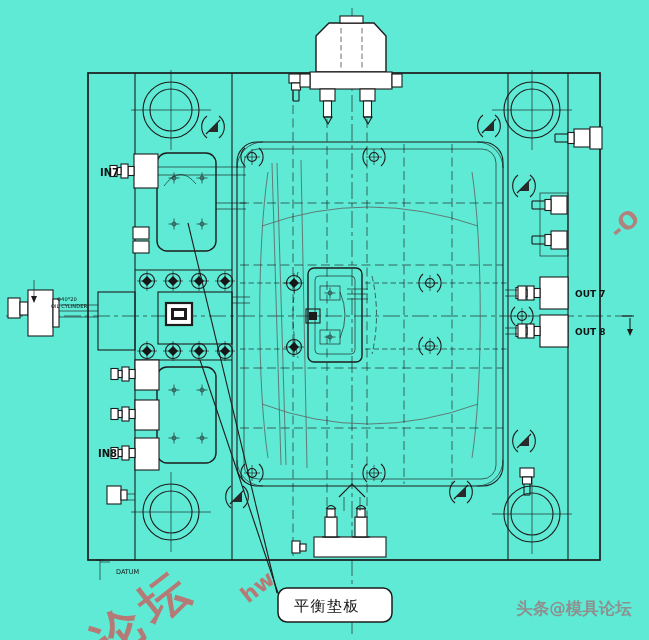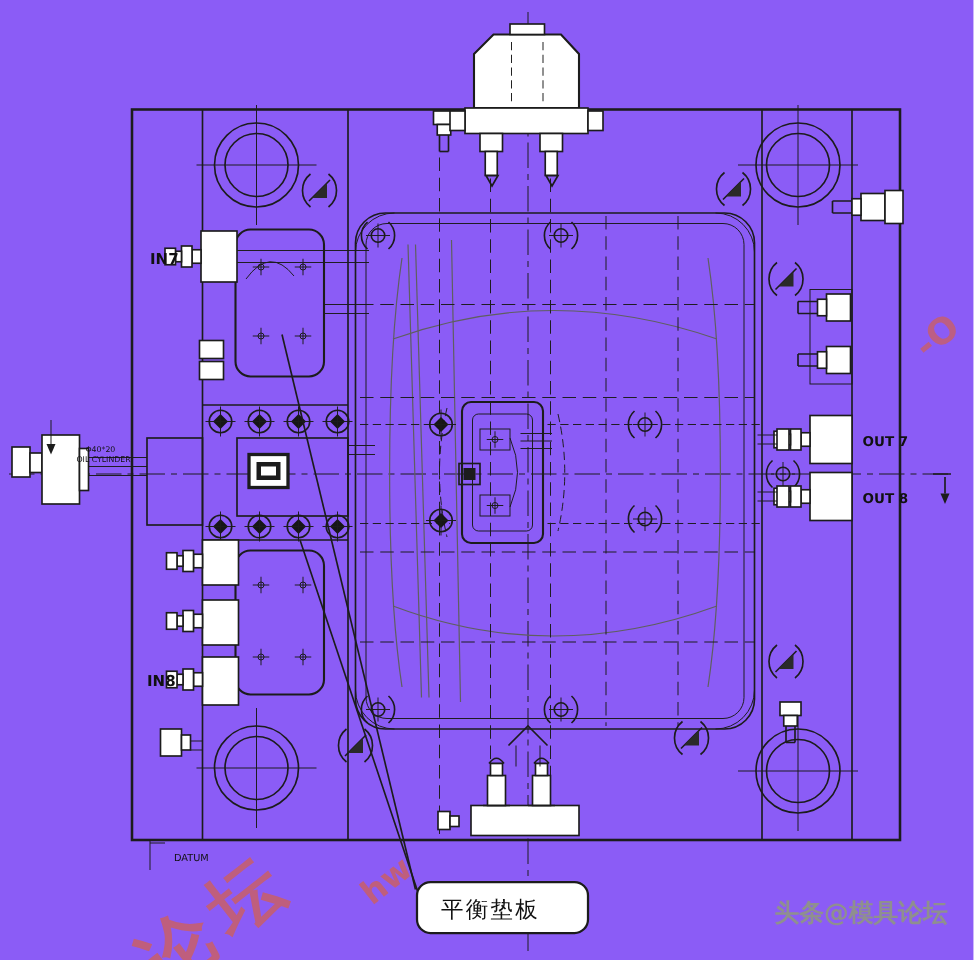--- a/index.html
+++ b/index.html
@@ -1,16 +1,16 @@
 <!DOCTYPE html>
 <html><head>
 <meta charset="utf-8">
 <style>
   html,body{margin:0;padding:0;background:#ffffff;}
-  #stage{position:relative;width:649px;height:640px;background:#8b5cf6;overflow:hidden;
+  #stage{position:relative;width:649px;height:640px;background:#5eead4;overflow:hidden;
          font-family:"DejaVu Sans","Liberation Sans",sans-serif;}
   svg{position:absolute;left:0;top:0;}
   .ln {stroke:#1c1c1c;fill:none;stroke-width:1.1;}
   .ln2{stroke:#1c1c1c;fill:none;stroke-width:1.7;}
   .ln14{stroke:#1c1c1c;fill:none;stroke-width:1.4;}
   .lnt{stroke:#1c1c1c;fill:none;stroke-width:0.65;}
   .lng{stroke:#5f5f5f;fill:none;stroke-width:0.8;}
   .dsh{stroke-dasharray:9 4.5;}
   .hdsh{stroke-dasharray:5.5 3;}
   .cl{stroke-dasharray:17 4 4 4;}

